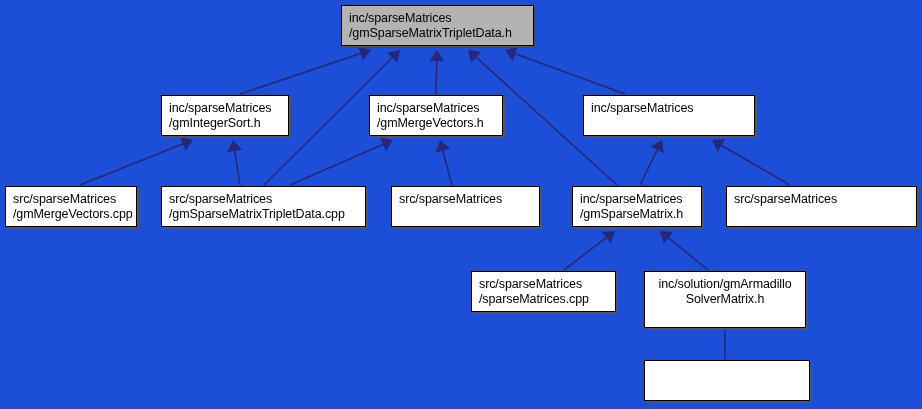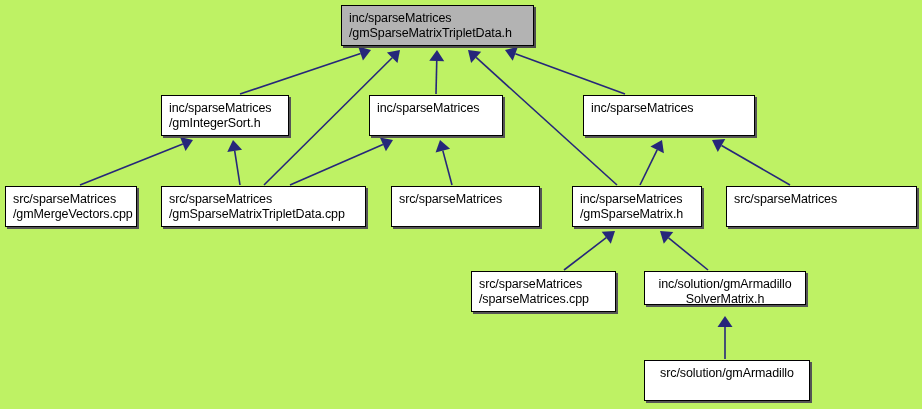--- a/index.html
+++ b/index.html
@@ -4,21 +4,21 @@
 <style>
   html, body {
     margin: 0;
     padding: 0;
     background: #ffffff;
   }
   #graph {
     position: relative;
     width: 922px;
     height: 409px;
-    background: #bef264;
+    background: #1d4ed8;
     font-family: "Liberation Sans", sans-serif;
     overflow: hidden;
   }
   #edge-layer {
     position: absolute;
     left: 0;
     top: 0;
     width: 922px;
     height: 409px;
     pointer-events: none;
@@ -79,24 +79,24 @@
       <line x1="564" y1="270" x2="606.2620638372508" y2="237.68195118327876" stroke="#26277a" stroke-width="1.6"></line>
       <polygon points="615,231 610.8179396440318,243.6396349306077 601.7061880304699,231.7242674359498" fill="#26277a"></polygon>
       <line x1="708" y1="270" x2="668.5372540012789" y2="237.93651887603912" stroke="#26277a" stroke-width="1.6"></line>
       <polygon points="660,231 673.2666986894874,232.11566387516712 663.8078093130705,243.75737387691112" fill="#26277a"></polygon>
       <line x1="725" y1="359" x2="725" y2="327" stroke="#26277a" stroke-width="1.6"></line>
       <polygon points="725,316 732.5,327 717.5,327" fill="#26277a"></polygon>
     </svg>
   <div id="node-layer">
       <div class="node root" title="inc/sparseMatrices/gmSparseMatrixTripletData.h" style="left: 341px; top: 5px; width: 193px; height: 41px;"><span class="nline">inc/sparseMatrices</span><span class="nline">/gmSparseMatrixTripletData.h</span></div>
       <div class="node shadowed" title="inc/sparseMatrices/gmIntegerSort.h" style="left: 161px; top: 95px; width: 128px; height: 41px;"><span class="nline">inc/sparseMatrices</span><span class="nline">/gmIntegerSort.h</span></div>
-      <div class="node shadowed" title="inc/sparseMatrices/gmMergeVectors.h" style="left: 369px; top: 95px; width: 134px; height: 41px;"><span class="nline">inc/sparseMatrices</span></div>
+      <div class="node shadowed" title="inc/sparseMatrices/gmMergeVectors.h" style="left: 369px; top: 95px; width: 134px; height: 41px;"><span class="nline">inc/sparseMatrices</span><span class="nline">/gmMergeVectors.h</span></div>
       <div class="node shadowed" title="inc/sparseMatrices/gmSparseMatrixOptions.h" style="left: 583px; top: 95px; width: 172px; height: 41px;"><span class="nline">inc/sparseMatrices</span></div>
       <div class="node shadowed" title="src/sparseMatrices/gmIntegerSort.cpp" style="left: 5px; top: 186px; width: 132px; height: 41px;"><span class="nline">src/sparseMatrices</span><span class="nline">/gmMergeVectors.cpp</span></div>
       <div class="node shadowed" title="src/sparseMatrices/gmSparseMatrixTripletData.cpp" style="left: 161px; top: 186px; width: 205px; height: 41px;"><span class="nline">src/sparseMatrices</span><span class="nline">/gmSparseMatrixTripletData.cpp</span></div>
       <div class="node shadowed" title="src/sparseMatrices/gmMergeVectors.cpp" style="left: 391px; top: 186px; width: 149px; height: 41px;"><span class="nline">src/sparseMatrices</span></div>
       <div class="node shadowed" title="inc/sparseMatrices/gmSparseMatrix.h" style="left: 572px; top: 186px; width: 130px; height: 41px;"><span class="nline">inc/sparseMatrices</span><span class="nline">/gmSparseMatrix.h</span></div>
       <div class="node shadowed" title="src/sparseMatrices/gmSparseMatrixOptions.cpp" style="left: 726px; top: 186px; width: 191px; height: 41px;"><span class="nline">src/sparseMatrices</span></div>
       <div class="node shadowed" title="src/sparseMatrices/gmSparseMatrix.cpp" style="left: 471px; top: 271px; width: 145px; height: 41px;"><span class="nline">src/sparseMatrices</span><span class="nline">/sparseMatrices.cpp</span></div>
-      <div class="node shadowed centered" title="inc/solution/gmArmadilloSolverMatrix.h" style="left: 644px; top: 271px; width: 162px; height: 34px; text-align: center;"><span class="nline">inc/solution/gmArmadillo</span><span class="nline">SolverMatrix.h</span></div>
-      <div class="node shadowed centered" title="src/solution/gmArmadilloSolverMatrix.cpp" style="left: 644px; top: 360px; width: 166px; height: 41px;"><span class="nline">src/solution/gmArmadillo</span></div>
+      <div class="node shadowed centered" title="inc/solution/gmArmadilloSolverMatrix.h" style="left: 644px; top: 271px; width: 162px; height: 57px; text-align: center;"><span class="nline">inc/solution/gmArmadillo</span><span class="nline">SolverMatrix.h</span></div>
+      <div class="node shadowed centered" title="src/solution/gmArmadilloSolverMatrix.cpp" style="left: 644px; top: 360px; width: 166px; height: 41px;"></div>
     </div>
 </div>
 
 </body></html>

